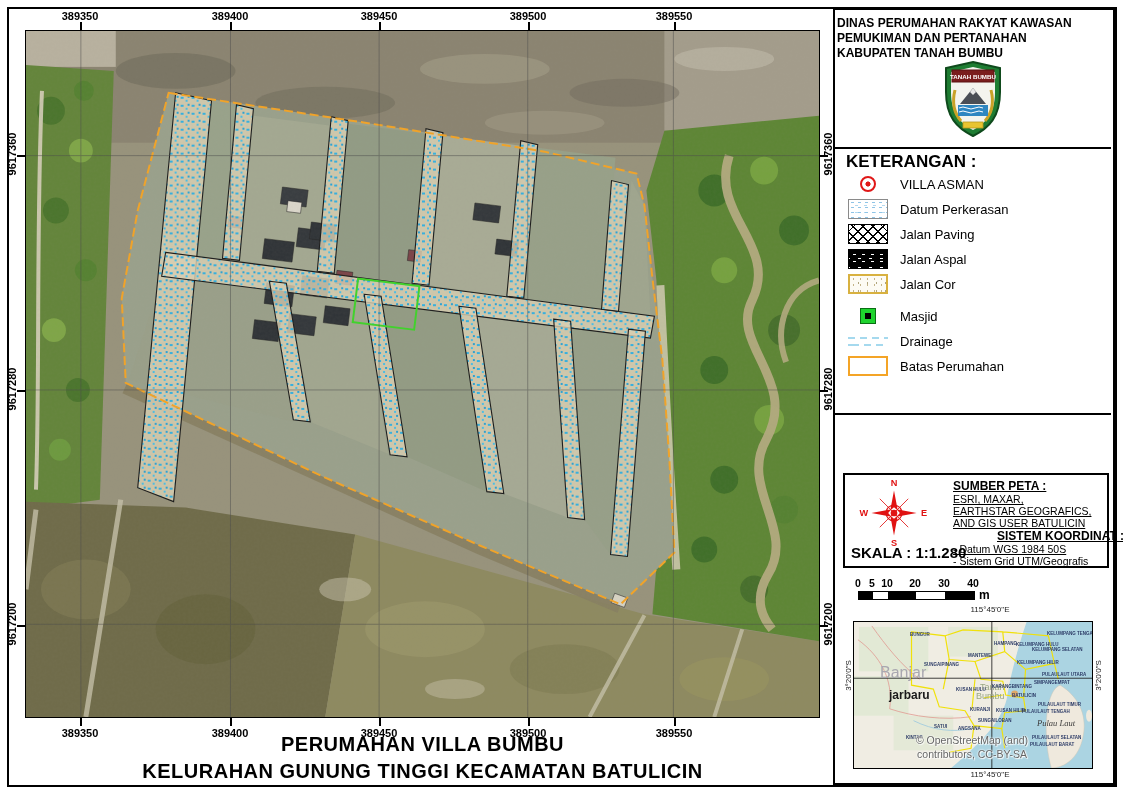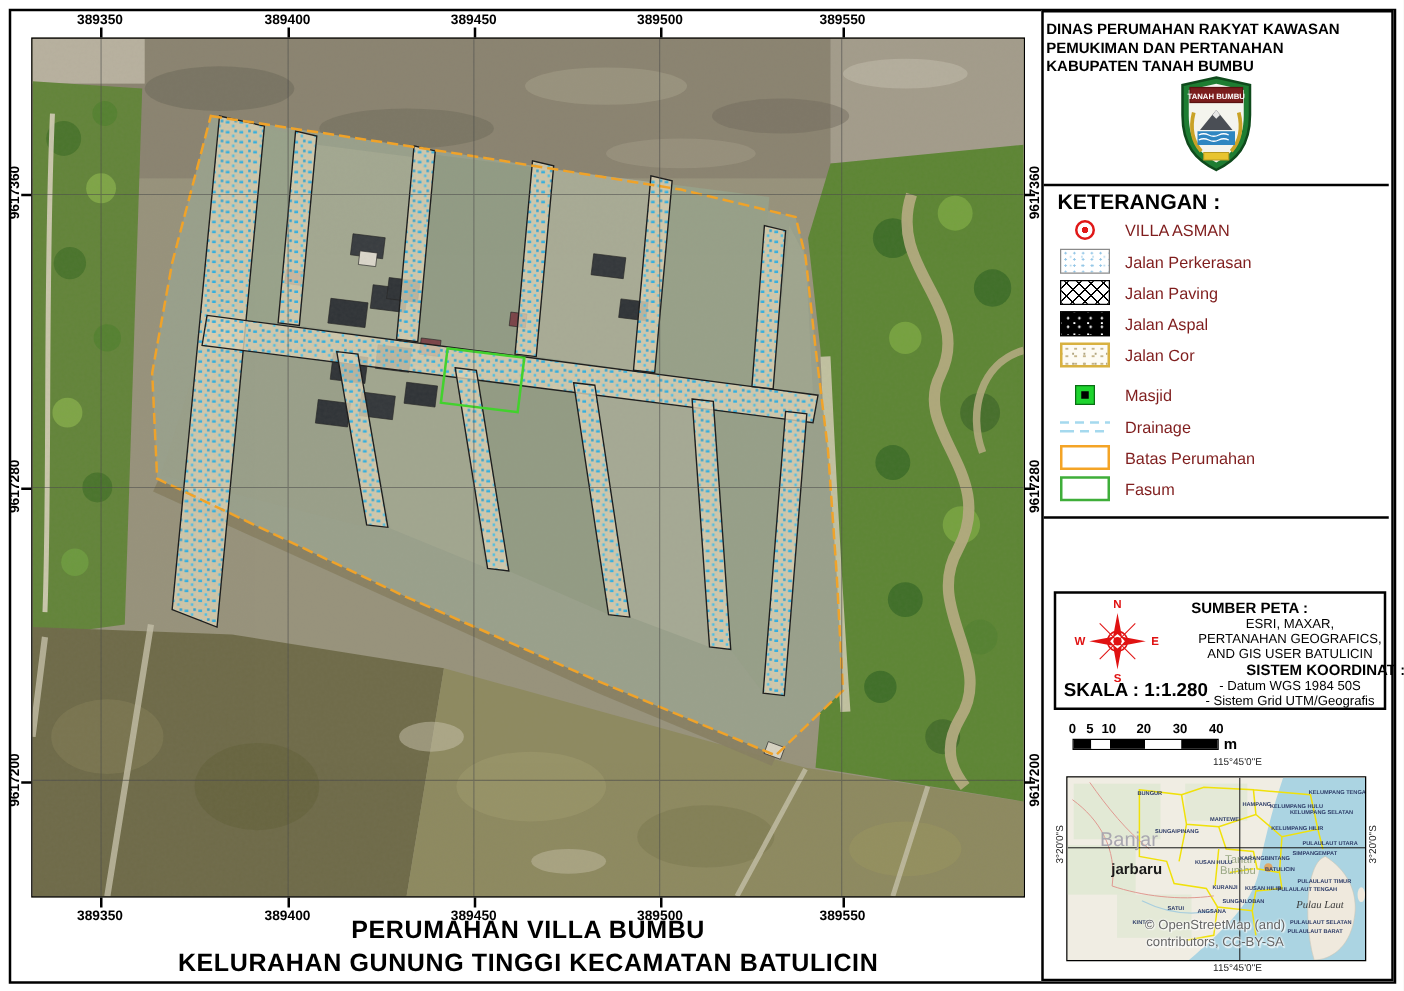--- a/index.html
+++ b/index.html
@@ -19,40 +19,40 @@
   
   .map-title{left:25px;width:795px;text-align:center;font-weight:bold;color:#000;letter-spacing:.5px;font-size:20px;}
   
   #right-panel{left:833px;top:8px;width:278px;height:773px;border:2px solid #000;background:#fff;}
   .hdr-line{left:837px;width:272px;text-align:left;font-weight:bold;font-size:12px;color:#000;}
   .divider{left:835px;width:276px;height:0;border-top:2px solid #000;}
   #legend-title{left:846px;top:152px;font-weight:bold;font-size:17px;color:#000;}
   #legend-rows{left:848px;top:172px;width:255px;}
   .legend-row{display:flex;align-items:center;height:24px;margin-bottom:1px;}
   .legend-row.gap{margin-top:8px;}
-  .legend-label{font-size:13px;color:#7f1d1d;white-space:nowrap;}
+  .legend-label{font-size:13px;color:#000000;white-space:nowrap;}
   .sym{width:40px;height:20px;margin-right:12px;box-sizing:border-box;flex:none;}
   .sym-point{border:none;display:flex;align-items:center;justify-content:center;}
   .sym-point::after{content:"";width:12px;height:12px;border:2px solid #e01818;border-radius:50%;background:radial-gradient(circle,#e01818 0 2.5px,#fff 2.6px);}
   .sym-perkerasan{border:1px solid #8a8a8a;background-color:#fff;background-image:radial-gradient(#8fc4e6 1px,transparent 1.1px),radial-gradient(#b3d9ef 1px,transparent 1.1px);background-size:7px 5px,9px 7px;background-position:0 0,3px 2px;}
   .sym-paving{border:1px solid #000;background:repeating-linear-gradient(45deg,#000 0 1px,transparent 1px 7px),repeating-linear-gradient(-45deg,#000 0 1px,transparent 1px 7px),#fff;}
   .sym-aspal{border:1px solid #000;background-color:#000;background-image:radial-gradient(#fff 1px,transparent 1.2px),radial-gradient(#fff 1px,transparent 1.2px);background-size:9px 7px,11px 9px;background-position:1px 1px,5px 4px;}
   .sym-cor{border:2px solid #d8b140;background-color:#fdfbf4;background-image:radial-gradient(#c4b488 1px,transparent 1.1px),radial-gradient(#afa47e 1px,transparent 1.1px);background-size:7px 6px,9px 8px;background-position:0 0,4px 3px;}
   .sym-masjid{width:16px;height:16px;margin:0 24px 0 12px;background:#1ed32e;border:1px solid #0a6e14;display:flex;align-items:center;justify-content:center;}
   .sym-masjid::after{content:"";width:6px;height:6px;background:#000;}
   .sym-drainage{height:12px;border:none;background-image:repeating-linear-gradient(90deg,#a5d9ee 0 7px,transparent 7px 12px),repeating-linear-gradient(90deg,#a5d9ee 0 7px,transparent 7px 12px);background-size:100% 2px,100% 2px;background-position:0 2px,4px 9px;background-repeat:repeat-x;}
   .sym-batas{border:2px solid #f4a426;background:#fff;}
   .sym-fasum{border:2px solid #3fae3a;background:#fff;}
   
   #source-box{left:843px;top:473px;width:262px;height:91px;border:2px solid #000;}
   #compass{left:851px;top:477px;width:86px;height:72px;}
   #skala{left:851px;top:544px;font-weight:bold;font-size:15px;color:#000;}
-  .src-text{left:953px;width:158px;color:#000;}
+  .src-text{left:953px;width:158px;color:#000;text-decoration:underline;}
   .src-bold{font-weight:bold;font-size:12px;}
-  .src-line{font-size:10.5px;text-align:center;}
+  .src-line{font-size:10.5px;}
   
   .sb-num{position:absolute;width:20px;text-align:center;font-weight:bold;font-size:10.5px;color:#000;}
   #sb-bar{left:858px;top:591px;width:115px;height:7px;border:1px solid #000;background:#fff;}
   .sb-seg{position:absolute;top:0;height:7px;}
   #sb-unit{left:979px;top:588px;font-weight:bold;font-size:12px;color:#000;}
   
   #inset-box{left:853px;top:621px;width:238px;height:146px;border:1.5px solid #000;overflow:hidden;background:#f0ede3;}
   .inset-coord{position:absolute;width:80px;text-align:center;font-size:8px;color:#222;}
   .inset-place{position:absolute;white-space:nowrap;pointer-events:none;}
   .pl-xl{font-size:12px;font-weight:600;color:#1a1a1a;}
@@ -270,21 +270,21 @@
 <div class="abs divider" style="top:147px;"></div>
 
 <div class="abs" id="legend-title">KETERANGAN :</div>
 <div class="abs" id="legend-rows">
     <div class="legend-row">
       <div class="sym sym-point"></div>
       <div class="legend-label">VILLA ASMAN</div>
     </div>
     <div class="legend-row">
       <div class="sym sym-perkerasan"></div>
-      <div class="legend-label">Jalan Perkerasan</div>
+      <div class="legend-label">Datum Perkerasan</div>
     </div>
     <div class="legend-row">
       <div class="sym sym-paving"></div>
       <div class="legend-label">Jalan Paving</div>
     </div>
     <div class="legend-row">
       <div class="sym sym-aspal"></div>
       <div class="legend-label">Jalan Aspal</div>
     </div>
     <div class="legend-row">
@@ -295,24 +295,20 @@
       <div class="sym sym-masjid"></div>
       <div class="legend-label">Masjid</div>
     </div>
     <div class="legend-row">
       <div class="sym sym-drainage"></div>
       <div class="legend-label">Drainage</div>
     </div>
     <div class="legend-row">
       <div class="sym sym-batas"></div>
       <div class="legend-label">Batas Perumahan</div>
-    </div>
-    <div class="legend-row">
-      <div class="sym sym-fasum"></div>
-      <div class="legend-label">Fasum</div>
     </div>
   </div>
 <div class="abs divider" style="top:413px;"></div>
 
 <div class="abs" id="source-box"></div>
 <div class="abs" id="compass">
 <svg width="86" height="72" viewBox="0 0 86 86">
   <g stroke="#e01212" fill="#e01212" font-family="Liberation Sans, sans-serif">
     <line x1="26" y1="26" x2="60" y2="60" stroke-width="1"></line>
     <line x1="26" y1="60" x2="60" y2="26" stroke-width="1"></line>
@@ -325,21 +321,21 @@
     <text x="43" y="11" text-anchor="middle" font-size="11" font-weight="bold" stroke="none">N</text>
     <text x="43" y="82" text-anchor="middle" font-size="11" font-weight="bold" stroke="none">S</text>
     <text x="7" y="47" text-anchor="middle" font-size="11" font-weight="bold" stroke="none">W</text>
     <text x="79" y="47" text-anchor="middle" font-size="11" font-weight="bold" stroke="none">E</text>
   </g>
 </svg>
 </div>
 <div class="abs" id="skala">SKALA : 1:1.280</div>
 <div class="abs src-text src-bold" style="top:479px;">SUMBER PETA :</div>
 <div class="abs src-text src-line" style="top:493px;">ESRI, MAXAR,</div>
-<div class="abs src-text src-line" style="top:505px;">PERTANAHAN GEOGRAFICS,</div>
+<div class="abs src-text src-line" style="top:505px;">EARTHSTAR GEOGRAFICS,</div>
 <div class="abs src-text src-line" style="top:517px;">AND GIS USER BATULICIN</div>
 <div class="abs src-text src-bold" style="top:529px;margin-left:44px;">SISTEM KOORDINAT :</div>
 <div class="abs src-text src-line" style="top:543px;">- Datum WGS 1984 50S</div>
 <div class="abs src-text src-line" style="top:555px;">- Sistem Grid UTM/Geografis</div>
 
 <div id="scalebar-nums"></div>
 <div class="abs" id="sb-bar">
     <div class="sb-seg" style="left: 0px; width: 14px; background: rgb(0, 0, 0);"></div>
     <div class="sb-seg" style="left: 14px; width: 15px; background: rgb(255, 255, 255);"></div>
     <div class="sb-seg" style="left: 29px; width: 28px; background: rgb(0, 0, 0);"></div>

